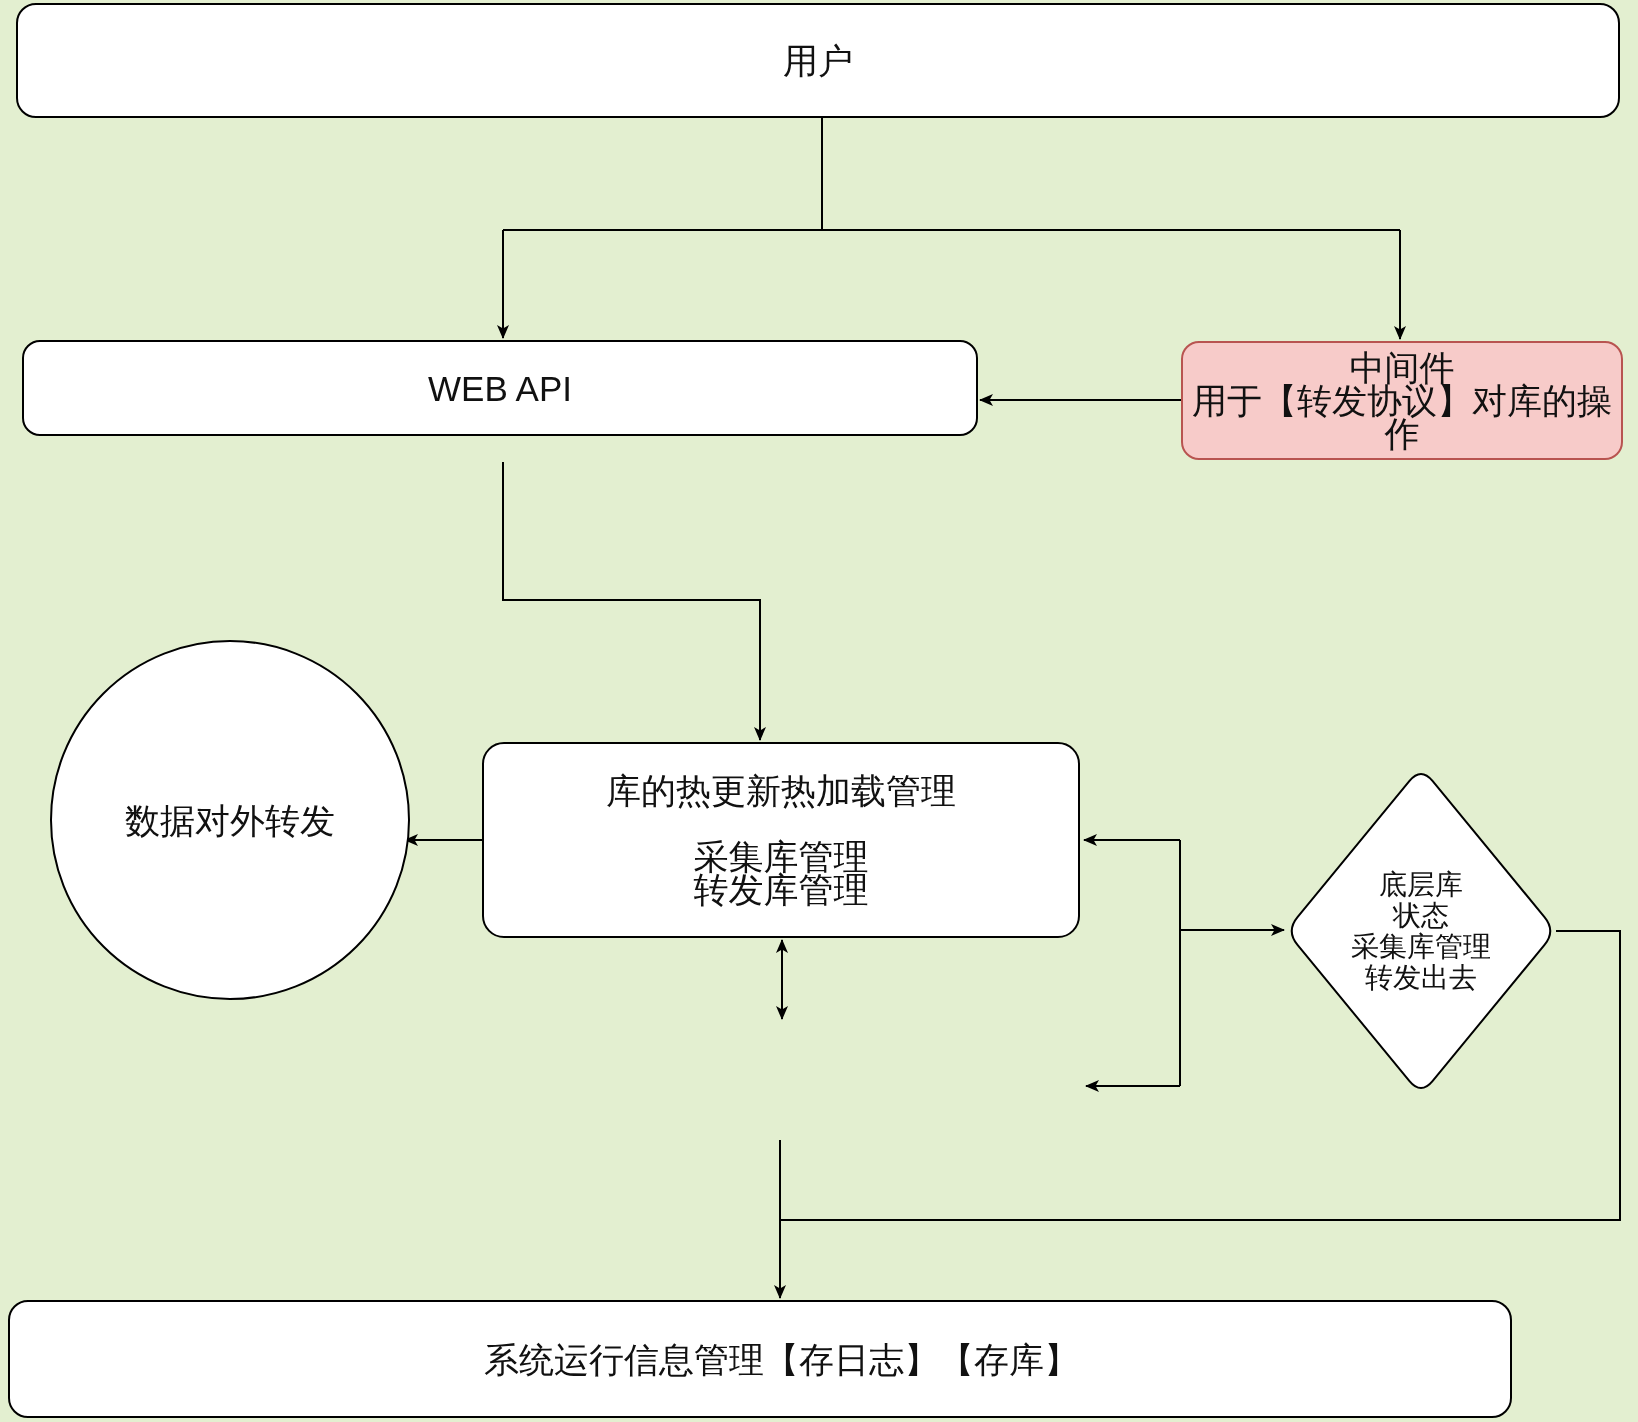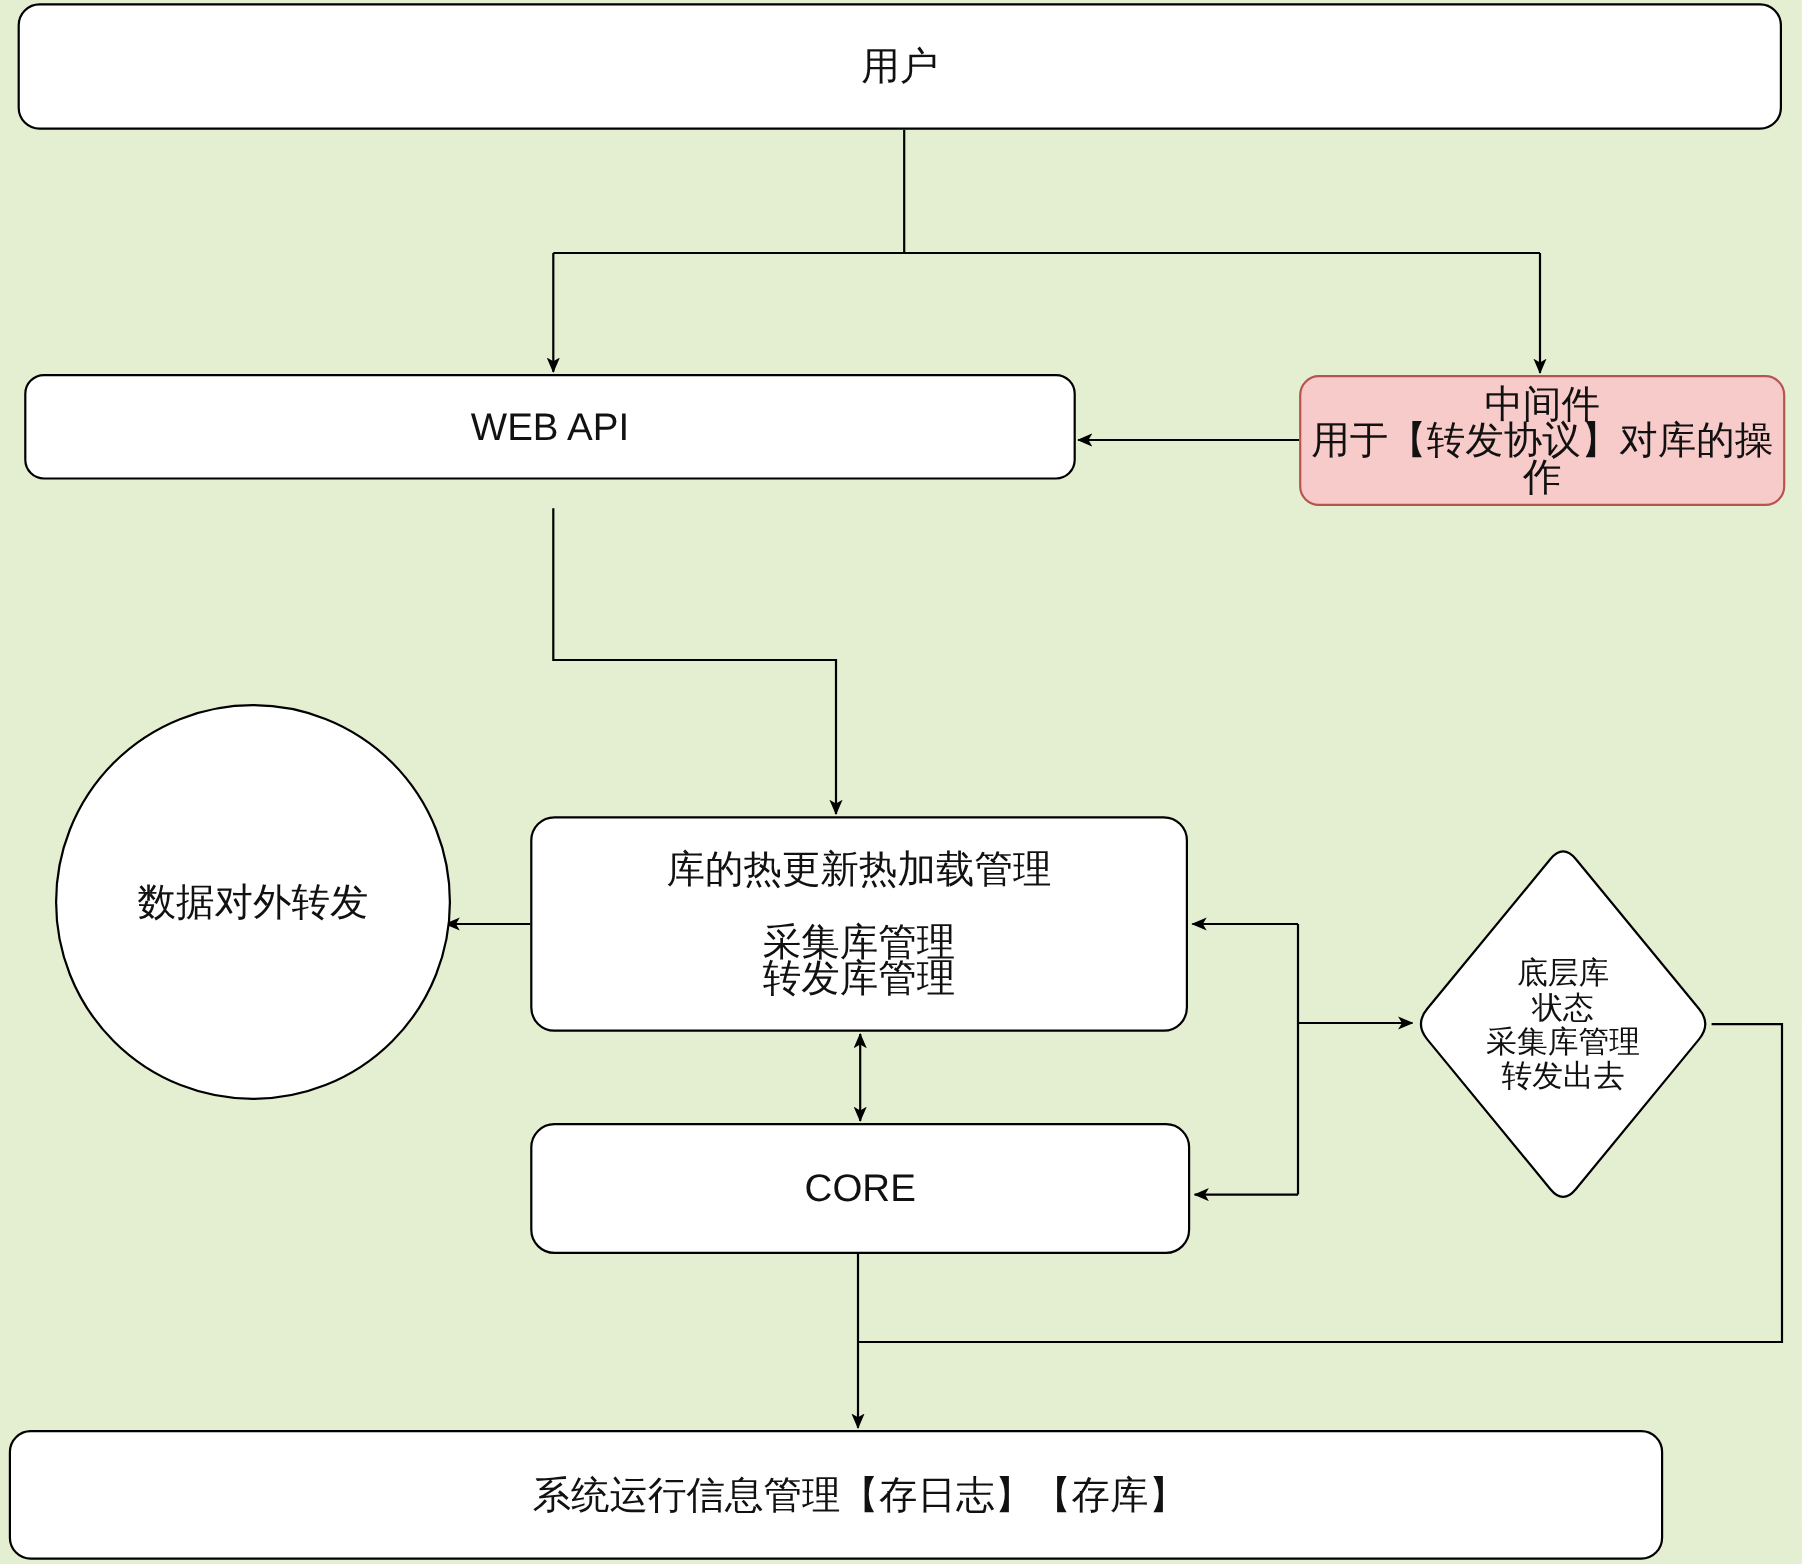--- a/index.html
+++ b/index.html
@@ -125,23 +125,20 @@
     <div class="line">数据对外转发</div>
   </div>
 
   <div class="node" id="n-mgmt">
     <div class="line">库的热更新热加载管理</div>
     <div class="line"></div>
     <div class="line">采集库管理</div>
     <div class="line">转发库管理</div>
   </div>
 
-  <div class="node" id="n-core">
-    <div class="line">CORE</div>
-  </div>
 
   <div class="diamond-wrap">
     <svg width="270" height="328" viewBox="0 0 270 328" xmlns="http://www.w3.org/2000/svg">
       <path d="M 146.5 13.9
                L 258.5 150.1
                Q 270 164 258.5 177.9
                L 146.5 314.1
                Q 135 328 123.5 314.1
                L 11.5 177.9
                Q 0 164 11.5 150.1

